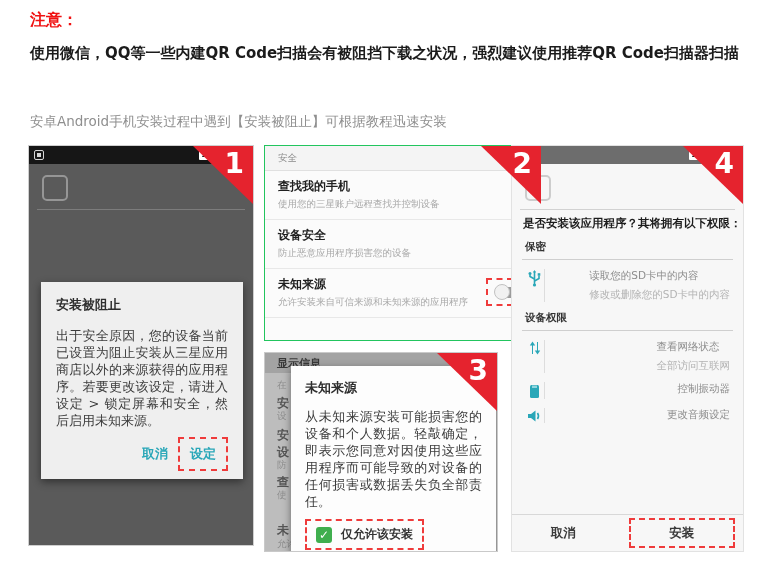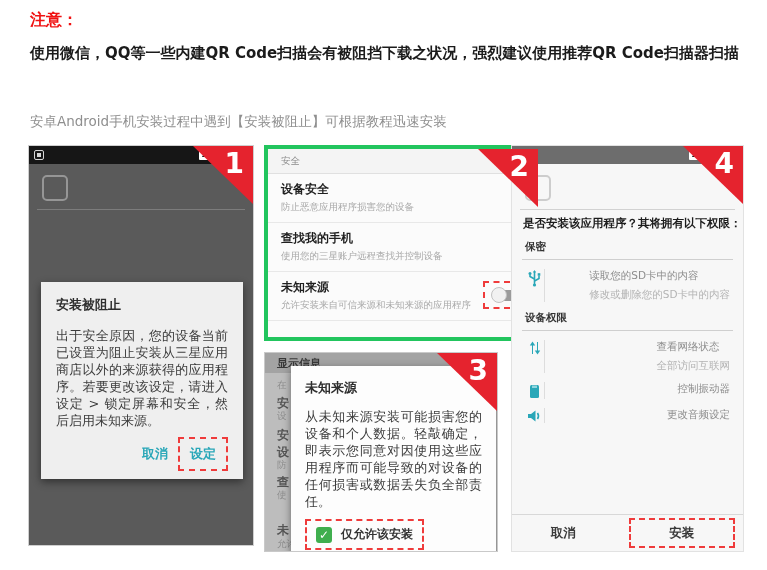--- a/index.html
+++ b/index.html
@@ -10,21 +10,21 @@
   }
   
   .notice { position:absolute; left:30px; top:10px; font-size:16px; font-weight:bold; color:#f01212; }
   .lead   { position:absolute; left:30px; top:40px; width:718px; font-size:15px; font-weight:bold;
             color:#1b1b1b; line-height:26px; }
   .sub    { position:absolute; left:30px; top:113px; font-size:13.5px; color:#8f8f8f; }
 
   
   .shot { position:absolute; overflow:hidden; }
   .s1 { left:28px;  top:145px; width:226px; height:401px; background:#5a5a5a; border:1px solid #cfcfcf; }
-  .s2 { left:264px; top:145px; width:278px; height:196px; background:#fbfbfb; border:4px solid #22c55e; }
+  .s2 { left:264px; top:145px; width:278px; height:196px; background:#fbfbfb; border:1px solid #22c55e; }
   .s3 { left:264px; top:352px; width:234px; height:200px; background:#bdbdbd; border:1px solid #c9c9c9; }
   .s4 { left:511px; top:145px; width:233px; height:407px; background:#f7f7f7; border:1px solid #e2e2e2; }
 
   
   .corner { position:absolute; top:0; right:0; width:60px; height:58px; background:#e5232e;
             clip-path:polygon(0 0,100% 0,100% 100%); z-index:30; }
   .corner span { position:absolute; top:1px; right:9px; color:#ffffff; font-size:28px; font-weight:bold; }
 
   
   .sbar { position:relative; height:18px; display:flex; justify-content:space-between;
@@ -137,26 +137,26 @@
     </div>
     <div class="corner">
         <span>1</span>
       </div>
   </div>
 
   <div class="shot s2">
     <div class="set-header">安全</div>
 
     <div class="set-item">
+      <div class="set-title">查找我的手机</div>
+      <div class="set-sub">使用您的三星账户远程查找并控制设备</div>
+    </div>
+    <div class="set-item">
       <div class="set-title">设备安全</div>
       <div class="set-sub">防止恶意应用程序损害您的设备</div>
-    </div>
-    <div class="set-item">
-      <div class="set-title">查找我的手机</div>
-      <div class="set-sub">使用您的三星账户远程查找并控制设备</div>
     </div>
     <div class="set-item">
       <div class="set-title">未知来源</div>
       <div class="set-sub">允许安装来自可信来源和未知来源的应用程序</div>
       <div class="toggle-wrap">
         <div class="toggle">
           <div class="track"></div>
             <div class="thumb"></div>
         </div>
       </div>

